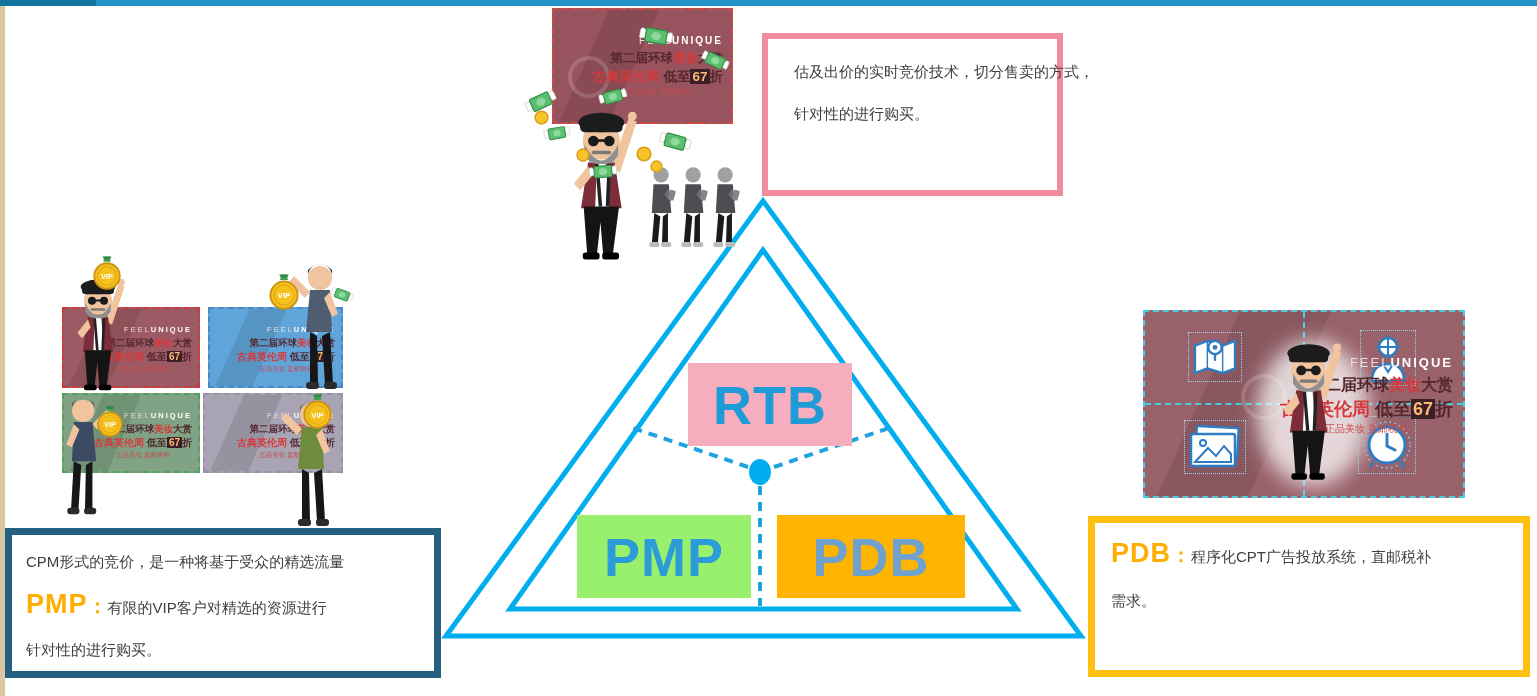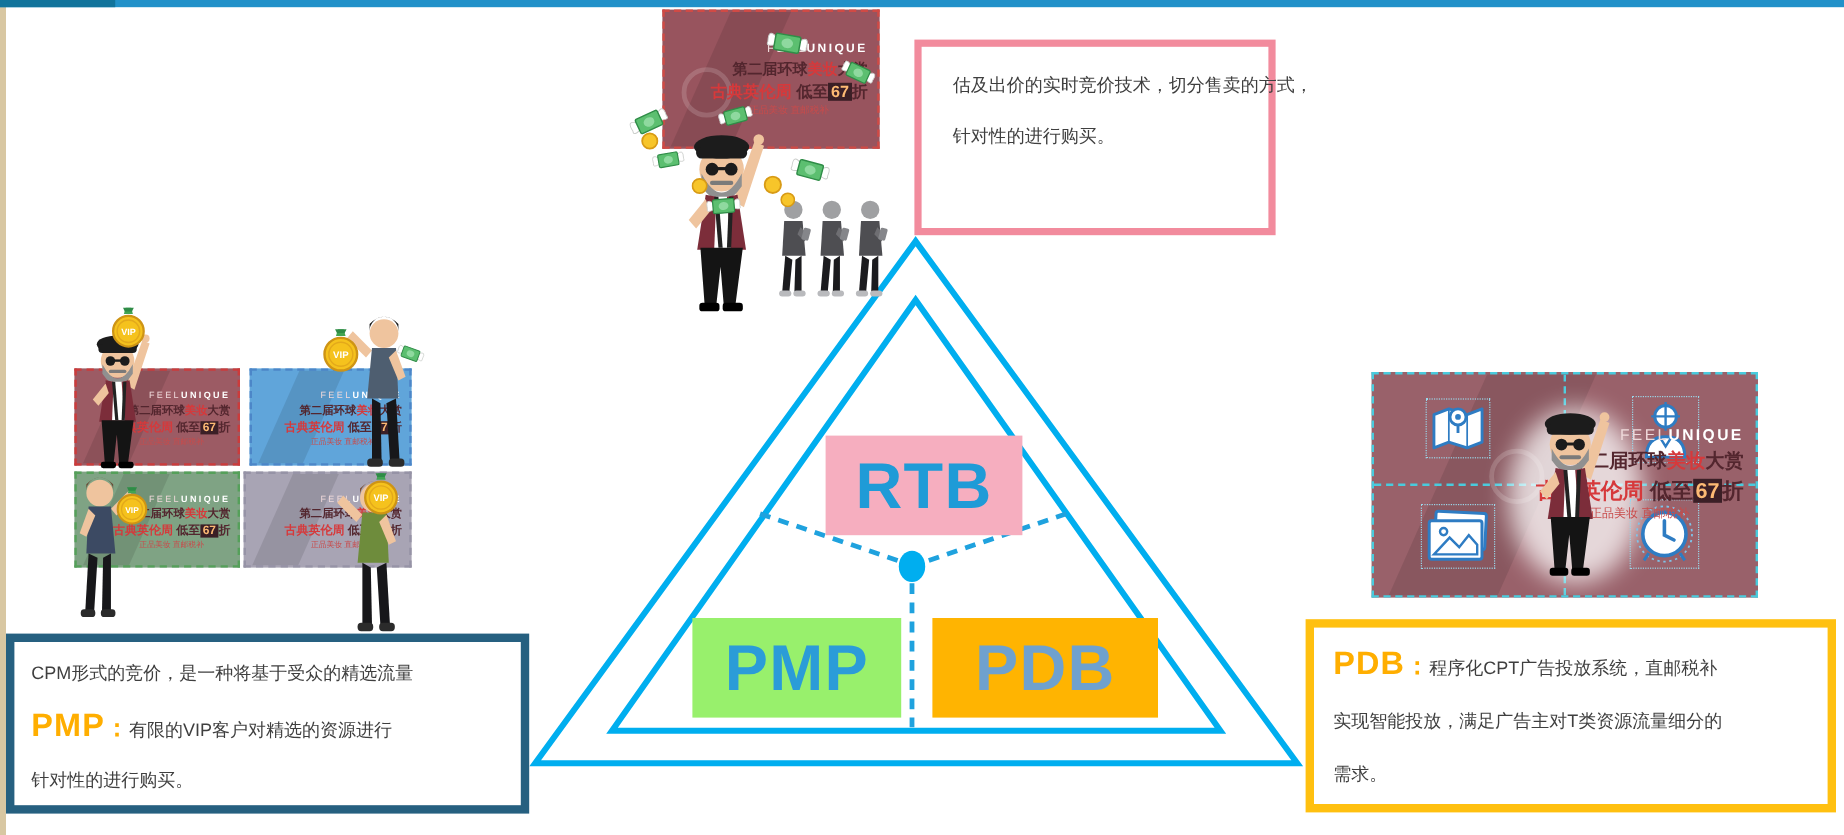--- a/index.html
+++ b/index.html
@@ -361,17 +361,16 @@
     <div class="co-line">估及出价的实时竞价技术，切分售卖的方式，</div>
     <div class="co-line">针对性的进行购买。</div>
   </div>
   <div class="callout co-pmp">
     <div class="co-line">CPM形式的竞价，是一种将基于受众的精选流量</div>
     <div class="co-line"><span class="co-label">PMP</span><span class="co-colon">：</span><span>有限的VIP客户对精选的资源进行</span></div>
     <div class="co-line">针对性的进行购买。</div>
   </div>
   <div class="callout co-pdb">
     <div class="co-line"><span class="co-label">PDB</span><span class="co-colon">：</span><span>程序化CPT广告投放系统，直邮税补</span></div>
-    <div class="co-line">实现智能投放，满足广告主对T类资源流量细分的</div>
     <div class="co-line">需求。</div>
   </div>
 
 </div>
 
 </body></html>

